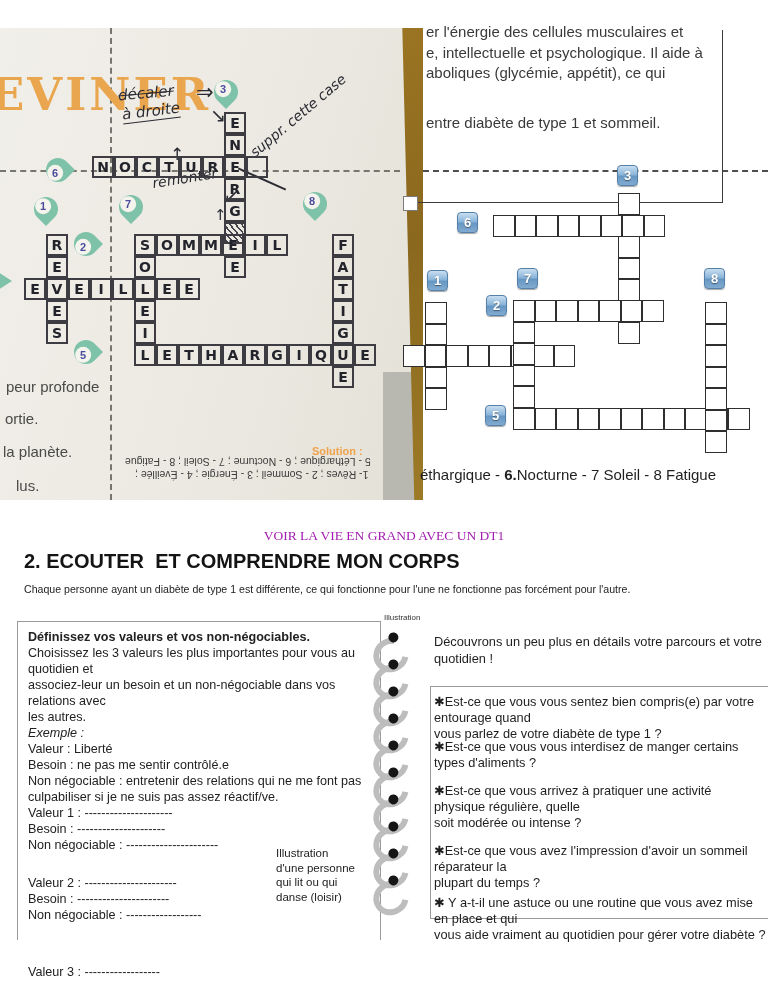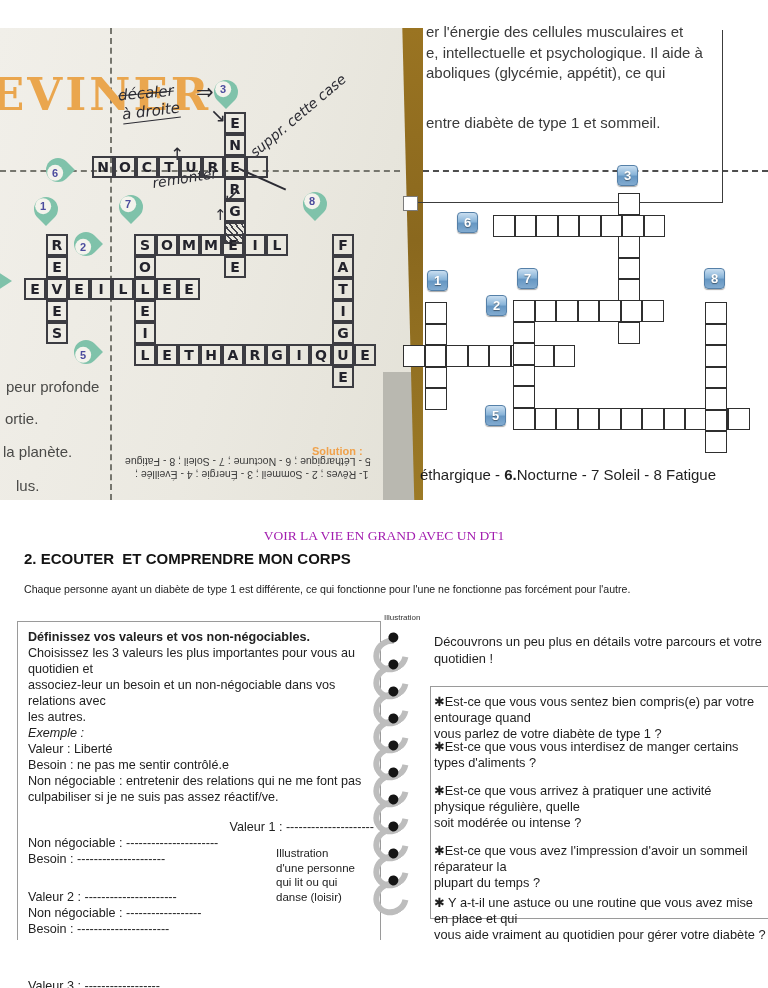--- a/index.html
+++ b/index.html
@@ -57,29 +57,29 @@
         background:linear-gradient(180deg,#c9def0 0%,#8ab5d9 45%,#6697c3 55%,#82abd0 100%);
         border:1px solid #5580a8;color:#fff;font-weight:bold;font-size:13px;text-align:center;
         line-height:19px;box-shadow:0 1px 1px rgba(0,0,0,.35);text-shadow:0 1px 1px rgba(0,0,0,.45);}
 
   .sol-footer{position:absolute;left:420px;top:466px;font-size:15px;color:#1f1f1f;white-space:nowrap;}
   .sol-footer b{font-weight:bold;}
 
   
   .doc-title{position:absolute;left:0;top:528px;width:768px;text-align:center;
              font-family:"Liberation Serif",serif;font-size:13.5px;color:#a21caf;}
-  .h1{position:absolute;left:24px;top:550px;font-size:15px;font-weight:bold;color:#141414;white-space:pre;}
+  .h1{position:absolute;left:24px;top:550px;font-size:20px;font-weight:bold;color:#141414;white-space:pre;}
   .sub{position:absolute;left:24px;top:583px;font-size:10.6px;color:#1c1c1c;}
 
   .vbox{position:absolute;left:17px;top:621px;width:364px;height:319px;box-sizing:border-box;
         border:1px solid #9a9a9a;border-bottom:none;padding:7px 6px 0 10px;
         font-size:12.6px;line-height:16px;color:#222;}
   .vbox .b{font-weight:bold;}
   .vbox .i{font-style:italic;}
-  .mt14{margin-top:14px;text-align:right;} .mt22{margin-top:22px;} .mt24{margin-top:41px;}
+  .mt14{margin-top:0;} .mt22{margin-top:22px;} .mt24{margin-top:41px;}
 
   .illu-label{position:absolute;left:384px;top:613px;font-size:8px;color:#333;}
   .rings{position:absolute;left:373px;top:638px;width:42px;height:280px;}
   .ring{position:absolute;left:0;width:24px;height:22px;border:6px solid #bdbdbd;border-radius:50%;
         border-right-color:transparent;transform:rotate(-35deg);}
   .ring::after{content:"";position:absolute;right:-5px;top:-7px;width:10px;height:10px;
         border-radius:50%;background:#151515;}
   .illu-caption{position:absolute;left:276px;top:846px;font-size:11.5px;line-height:14.5px;color:#222;}
 
   .intro{position:absolute;left:434px;top:633px;width:330px;font-size:12.8px;line-height:17px;color:#1e1e1e;}
@@ -315,25 +315,25 @@
     <div class="b">Définissez vos valeurs et vos non-négociables.</div>
     <div>Choisissez les 3 valeurs les plus importantes pour vous au quotidien et</div>
     <div>associez-leur un besoin et un non-négociable dans vos relations avec</div>
     <div>les autres.</div>
     <div class="i">Exemple :</div>
     <div>Valeur : Liberté</div>
     <div>Besoin : ne pas me sentir contrôlé.e</div>
     <div>Non négociable : entretenir des relations qui ne me font pas</div>
     <div>culpabiliser si je ne suis pas assez réactif/ve.</div>
     <div class="mt14">Valeur 1 : ---------------------</div>
+    <div>Besoin : ---------------------</div>
     <div>Non négociable : ----------------------</div>
-    <div>Besoin : ---------------------</div>
     <div class="mt22">Valeur 2 : ----------------------</div>
+    <div>Besoin : ----------------------</div>
     <div>Non négociable : ------------------</div>
-    <div>Besoin : ----------------------</div>
     <div class="mt24">Valeur 3 : ------------------</div>
   </div>
 
   <div class="illu-caption">
     <div>Illustration</div>
     <div>d'une personne</div>
     <div>qui lit ou qui</div>
     <div>danse (loisir)</div>
   </div>
 

